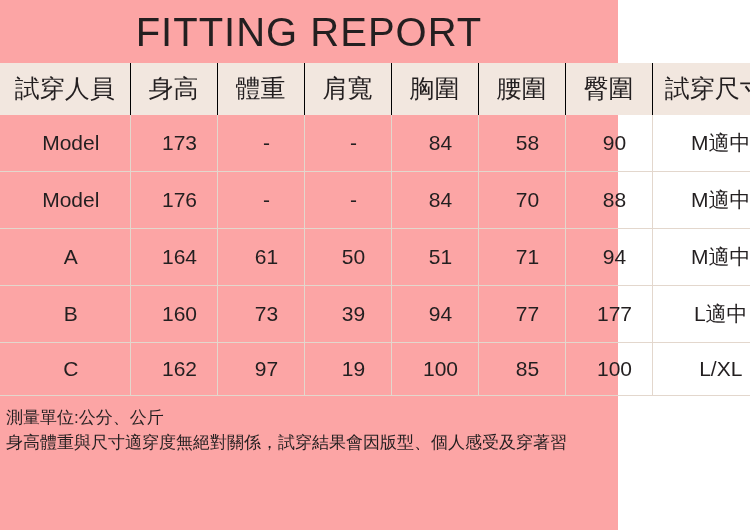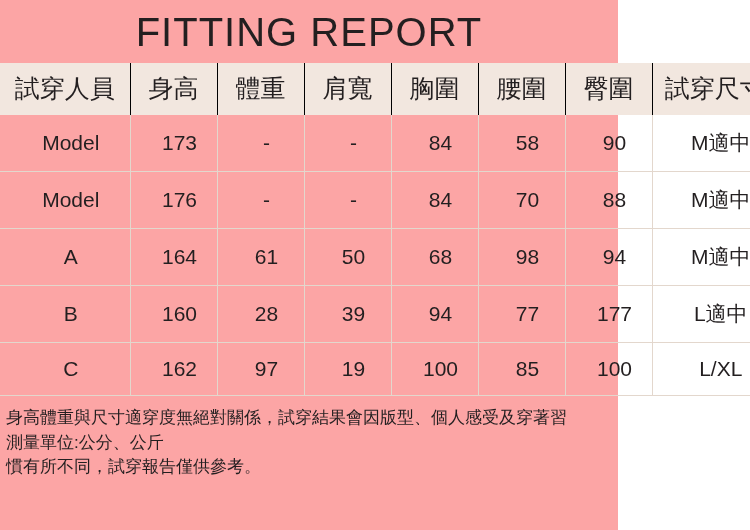--- a/index.html
+++ b/index.html
@@ -127,47 +127,46 @@
         <td>84</td>
         <td>70</td>
         <td>88</td>
         <td>M適中</td>
       </tr>
       <tr>
         <td>A</td>
         <td>164</td>
         <td>61</td>
         <td>50</td>
-        <td>68</td>
-        <td>98</td>
+        <td>51</td>
+        <td>71</td>
         <td>94</td>
         <td>M適中</td>
       </tr>
       <tr>
         <td>B</td>
         <td>160</td>
-        <td>28</td>
+        <td>73</td>
         <td>39</td>
         <td>94</td>
         <td>77</td>
         <td>177</td>
         <td>L適中</td>
       </tr>
       <tr>
         <td>C</td>
         <td>162</td>
         <td>97</td>
         <td>19</td>
         <td>100</td>
         <td>85</td>
         <td>100</td>
         <td>L/XL</td>
       </tr>
     </tbody>
   </table>
 
   <div class="notes">
+    <div>測量單位:公分、公斤</div>
     <div>身高體重與尺寸適穿度無絕對關係，試穿結果會因版型、個人感受及穿著習</div>
-    <div>測量單位:公分、公斤</div>
-    <div>慣有所不同，試穿報告僅供參考。</div>
   </div>
 
 </div>
 
 </body></html>

